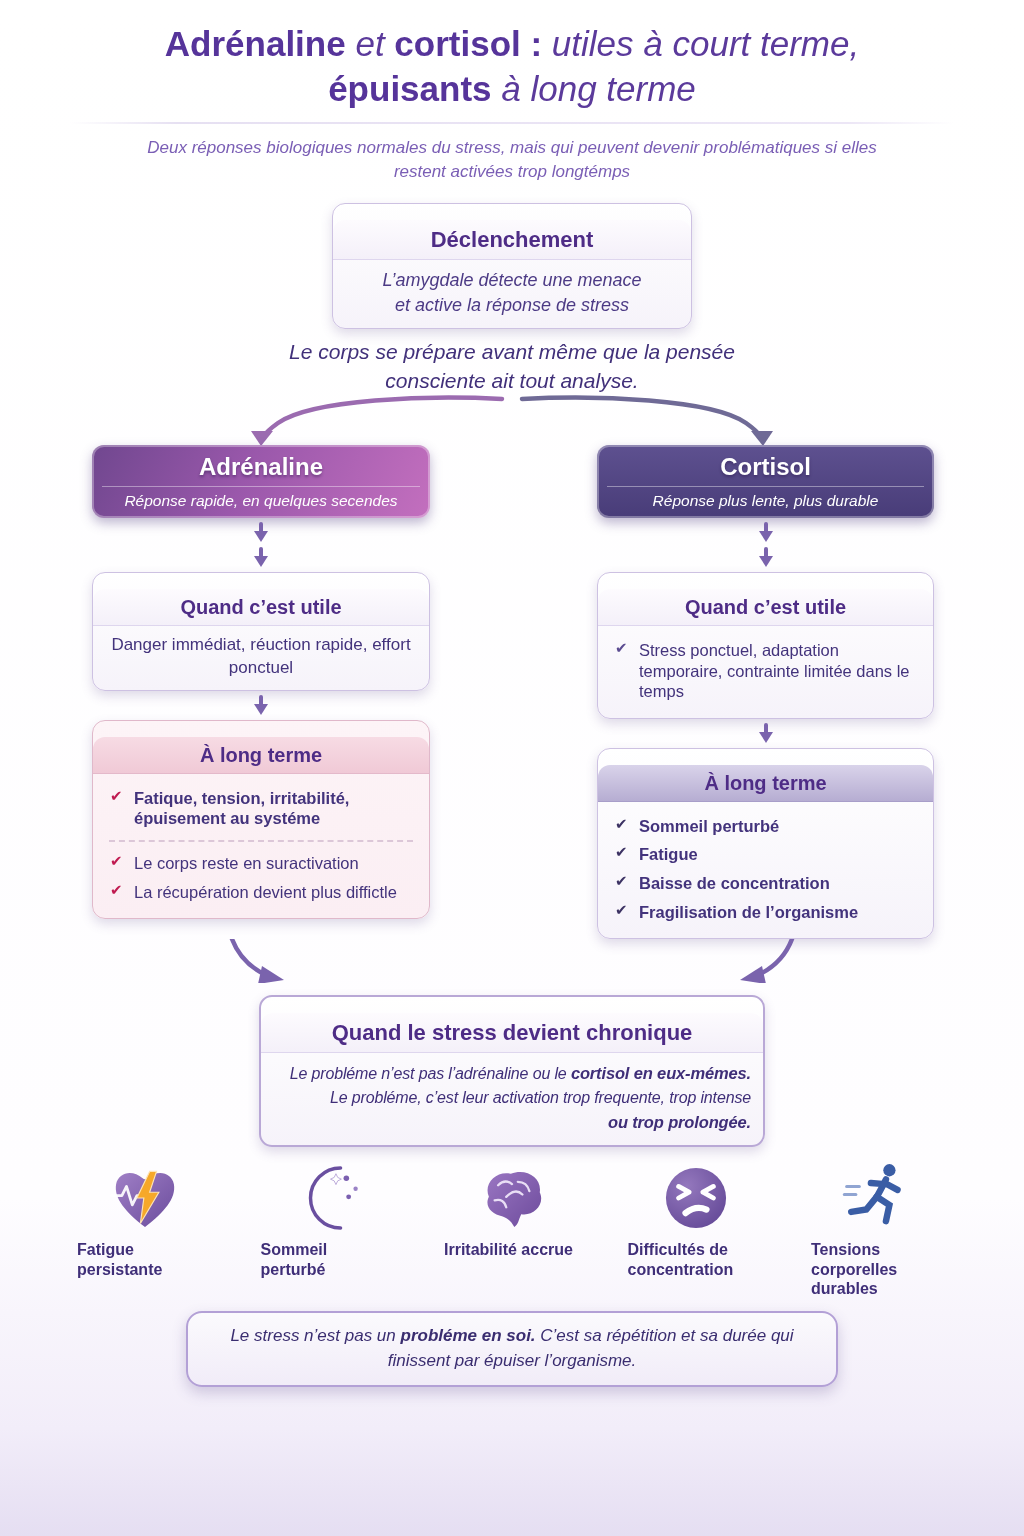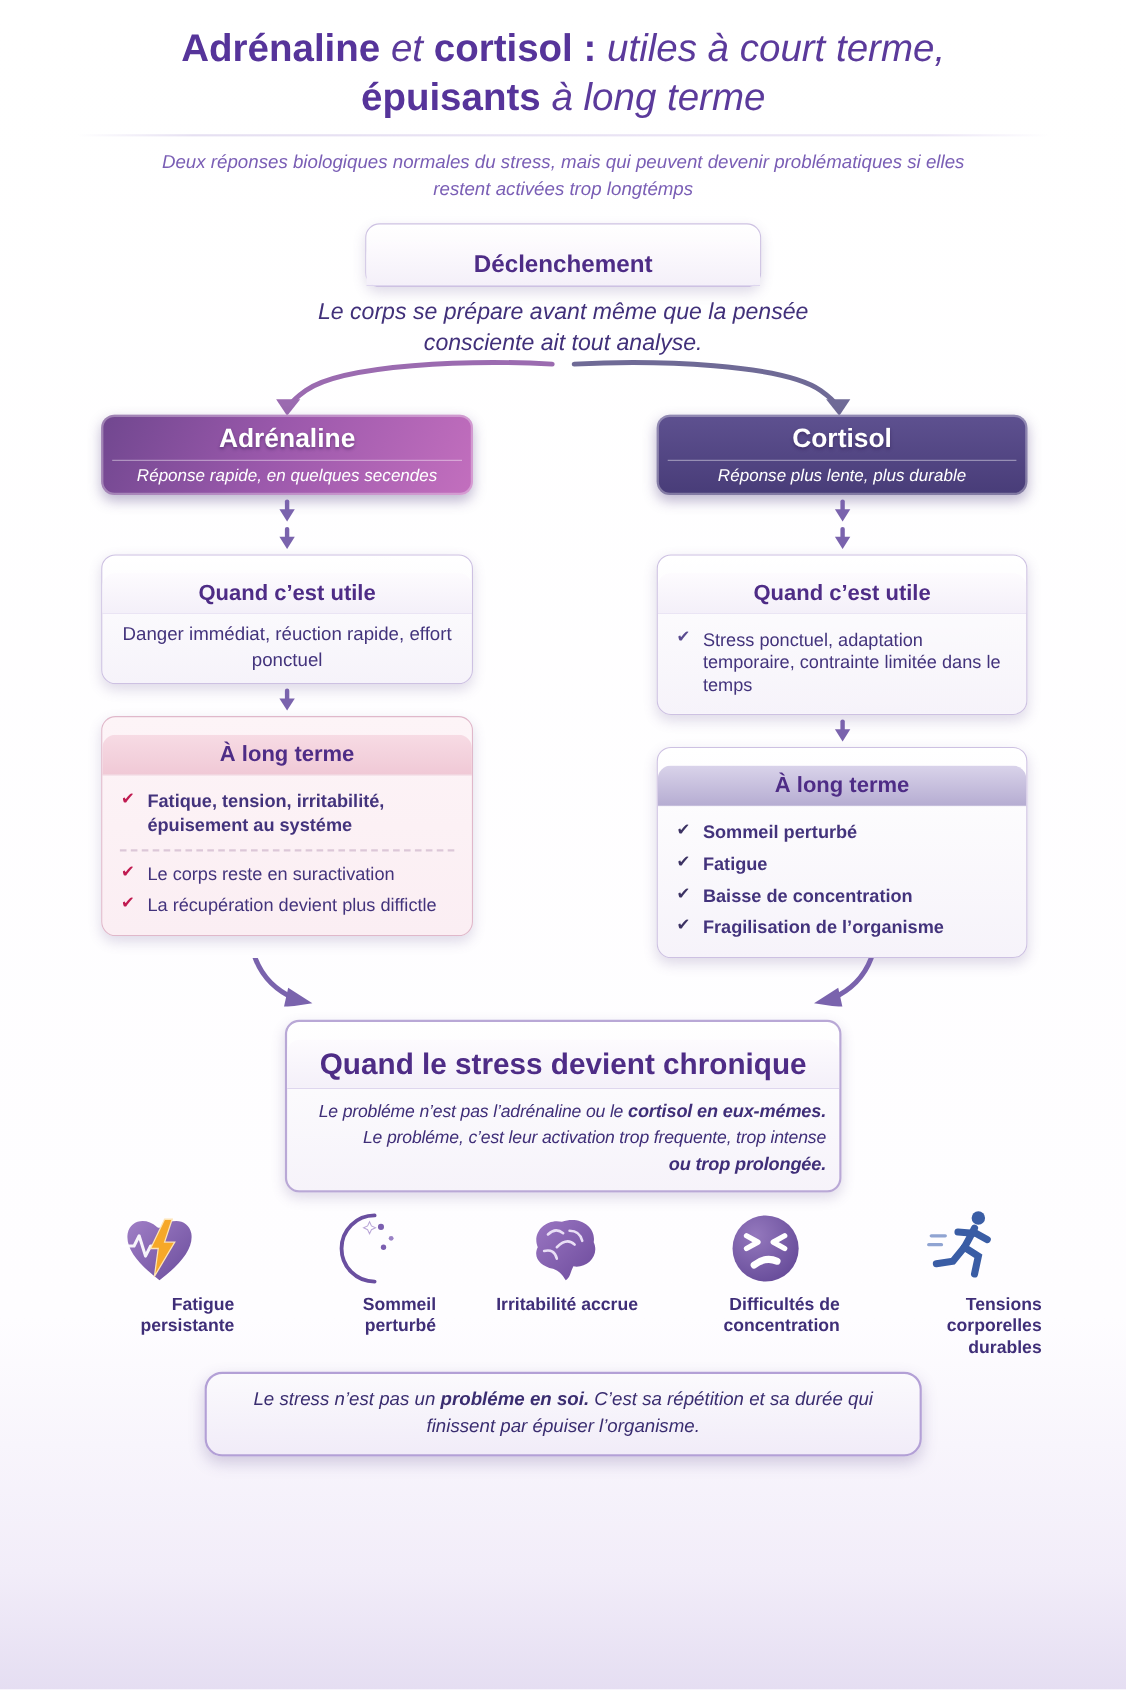--- a/index.html
+++ b/index.html
@@ -55,26 +55,26 @@
   
   .useful-body-center{text-align:center;font-size:17px;line-height:1.35;color:#43337c;}
   
   .longterm-left{border-color:#e0b8ca;background:linear-gradient(180deg,#fdf4f7,#fbeef3);}
   .longterm-left .card-head{background:linear-gradient(180deg,#f7dbe4,#f0c9d6);border-bottom-color:#e4b9ca;}
   .longterm-left .highlight{font-weight:700;}
   .dashed-divider{border-top:2px dashed #dcc7d8;margin:5px 4px;}
   .longterm-right .card-head{background:linear-gradient(180deg,#d9d3ea,#b6add2);border-bottom-color:#a89ec9;}
   
   .chronic-card{width:502px;margin:12px auto 0;border-width:2px;border-color:#b9a8d6;}
-  .chronic-card .card-head{font-size:27px;}
+  .chronic-card .card-head{font-size:22px;}
   .chronic-card .card-body{text-align:right;font-size:16px;font-style:italic;line-height:1.5;color:#3f2e78;letter-spacing:-.15px;}
   .chronic-card b{font-size:16.5px;}
   
   .effects-row{display:flex;justify-content:space-between;width:870px;margin:14px auto 0;}
-  .effect{width:136px;text-align:right;}
+  .effect{width:136px;text-align:left;}
   .effect svg{width:74px;height:74px;display:block;margin:0 auto 5px;}
   .effect-label{font-size:16px;color:#3f2e78;line-height:1.22;font-weight:600;}
   
   .keypoint-card{width:648px;margin:12px auto 0;border:2.5px solid #b3a0d6;border-radius:16px;
                  box-shadow:0 6px 14px rgba(93,73,140,.25);background:linear-gradient(180deg,#fbfafd,#f1ecf8);}
   .keypoint-card .card-head{font-size:22px;border-radius:13px 13px 0 0;
                  background:linear-gradient(180deg,#efe9f7,#e3dbf1);border-bottom-color:#d4c8e8;}
   .keypoint-card .card-body{text-align:center;font-size:17px;font-style:italic;color:#3a2d70;line-height:1.45;padding:11px 28px 12px;}
 </style>
 </head>
@@ -84,20 +84,24 @@
 
   <div class="title">
     <span class="heavy">Adrénaline</span><span class="casual"> et </span><span class="heavy">cortisol</span><span class="heavy"> : </span><span class="casual">utiles à court terme,</span><br>
     <span class="heavy">épuisants</span><span class="casual"> à long terme</span>
   </div>
   <div class="top-divider"></div>
   <div class="subtitle">Deux réponses biologiques normales du stress, mais qui peuvent devenir problématiques si elles restent activées trop longtémps</div>
 
   <div class="card trigger-card">
     <div class="card-head">Déclenchement</div>
+    <div class="card-body">
+      <div>L’amygdale détecte une menace</div>
+      <div>et active la réponse de stress</div>
+    </div>
   </div>
   <div class="note">Le corps se prépare avant même que la pensée consciente ait tout analyse.</div>
 
   <svg class="branch-svg" width="1024" height="50" viewBox="0 0 1024 50">
     <path d="M502,4 C428,0 312,4 278,28 C271,33 266,37 263,42" fill="none" stroke="#9b6bb0" stroke-width="4.5" stroke-linecap="round"></path>
     <polygon points="251,36 273,36 261,51" fill="#9b6bb0"></polygon>
     <path d="M522,4 C596,0 712,4 746,28 C753,33 758,37 761,42" fill="none" stroke="#6f6a96" stroke-width="4.5" stroke-linecap="round"></path>
     <polygon points="751,36 773,36 763,51" fill="#6f6a96"></polygon>
   </svg>
 

